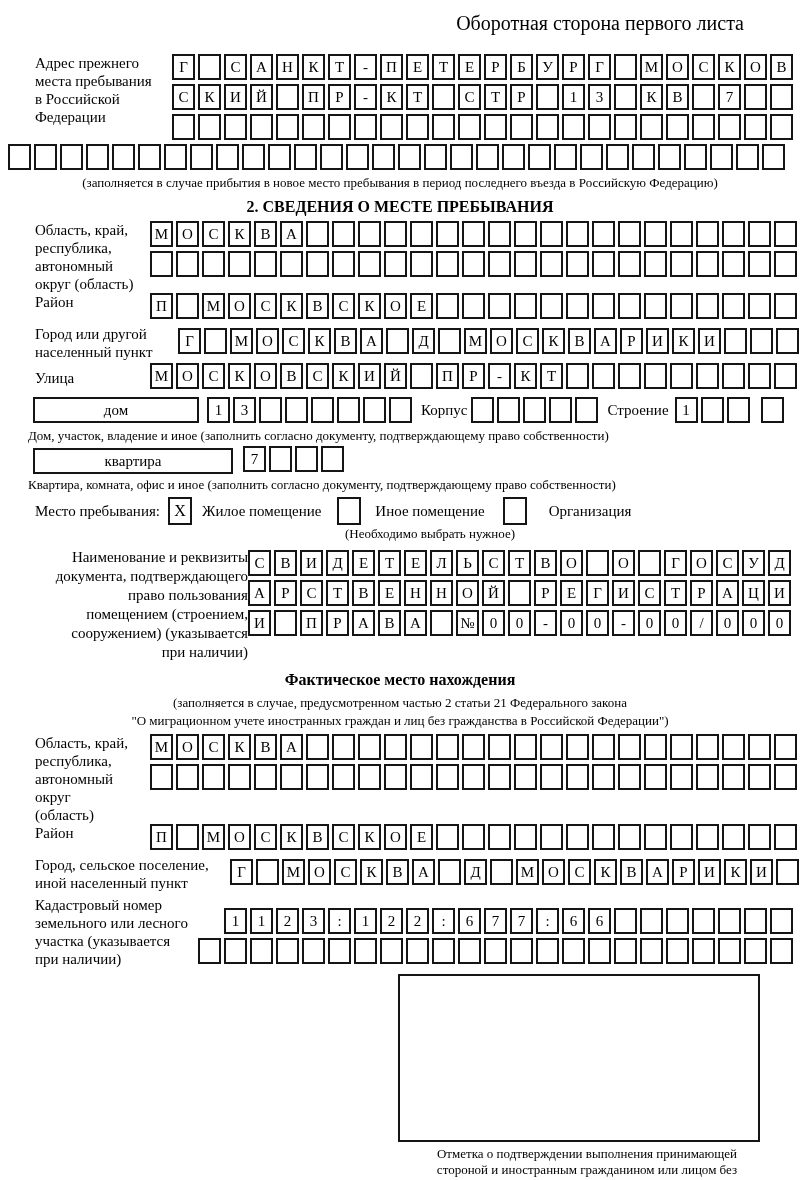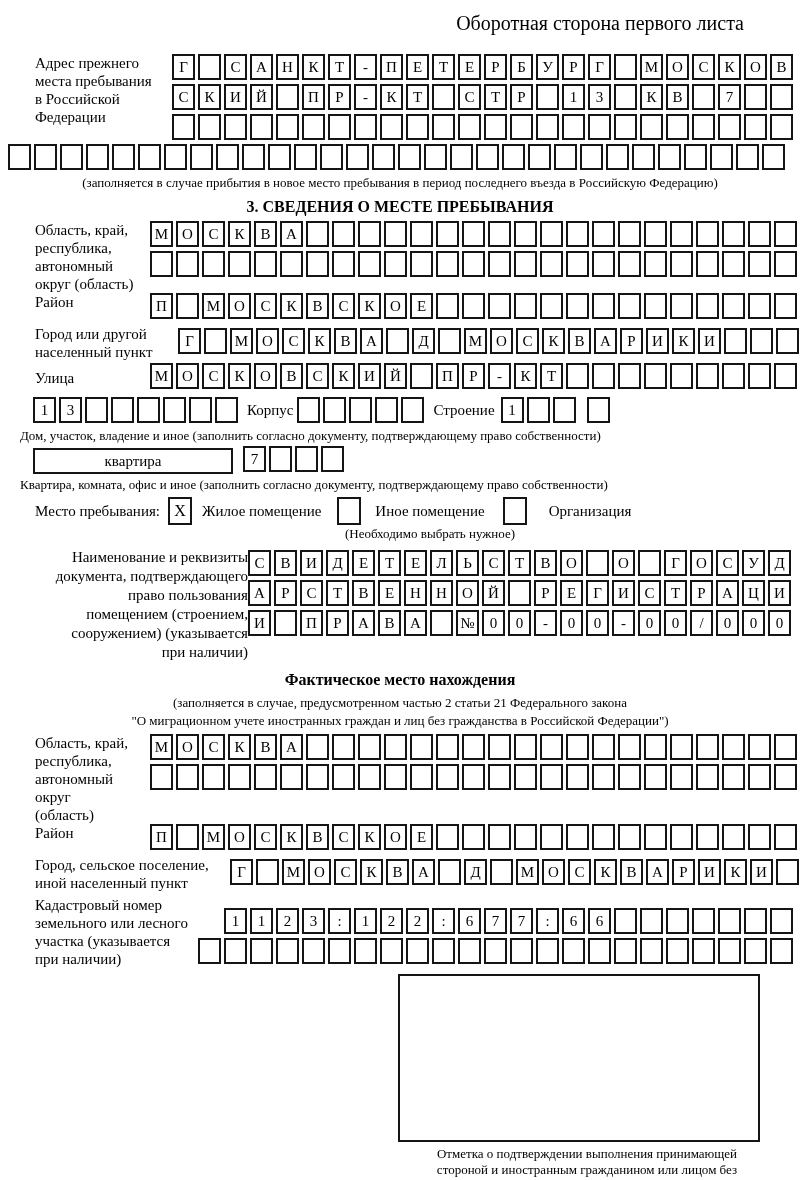--- a/index.html
+++ b/index.html
@@ -15,21 +15,21 @@
   .cells{display:flex;flex-wrap:nowrap;height:26px;margin-bottom:4px;}
   .cell{flex:none;width:19px;height:22px;border:2px solid #151515;margin-right:3px;
         text-align:center;font-size:15px;line-height:22px;overflow:hidden;}
   .cb{display:inline-block;flex:none;width:20px;height:24px;border:2px solid #151515;
       text-align:center;font-size:16px;line-height:24px;}
   .wbox{flex:none;box-sizing:border-box;height:26px;border:2px solid #151515;
         text-align:center;font-size:15px;line-height:22px;}
   .inl{flex:none;font-size:15px;line-height:26px;}
   .note{font-size:13px;line-height:17px;}
   .center{text-align:center;}
-  .pl35{padding-left:20px;}
+  .pl35{padding-left:20px;margin-left:8px;}
   .title{font-weight:bold;font-size:16px;line-height:20px;text-align:center;}
   .mt2{margin-top:2px;align-items:center;} .mt4{margin-top:4px;} .mt6{margin-top:6px;} .mt8{margin-top:8px;} .mt22{margin-top:22px;}
   .row4{margin-left:8px;}
   .houserow{padding-left:33px;}
   .hbox{width:166px;margin-right:8px;}
   .abox{width:200px;margin-right:10px;}
   .hcells{margin-right:6px;}
   .klbl{margin-right:4px;}
   .slbl{margin-right:6px;}
   .gap8{margin-left:8px;}
@@ -166,21 +166,21 @@
       <span class="cell">&nbsp;</span>
       <span class="cell">&nbsp;</span>
       <span class="cell">&nbsp;</span>
       <span class="cell">&nbsp;</span>
       <span class="cell">&nbsp;</span>
       <span class="cell">&nbsp;</span>
       <span class="cell">&nbsp;</span>
     </div>
   <div class="note center">(заполняется в случае прибытия в новое место пребывания в период последнего въезда в Российскую Федерацию)</div>
 
-  <div class="title mt6">3. СВЕДЕНИЯ О МЕСТЕ ПРЕБЫВАНИЯ</div>
+  <div class="title mt6">2. СВЕДЕНИЯ О МЕСТЕ ПРЕБЫВАНИЯ</div>
 
   <div class="frow mt4">
     <div class="lbl w152 lh18">Область, край,
 республика,
 автономный
 округ (область)</div>
     <div class="rows">
       <div class="cells">
           <span class="cell">М</span>
           <span class="cell">О</span>
@@ -325,20 +325,21 @@
         <span class="cell">&nbsp;</span>
         <span class="cell">&nbsp;</span>
         <span class="cell">&nbsp;</span>
         <span class="cell">&nbsp;</span>
         <span class="cell">&nbsp;</span>
         <span class="cell">&nbsp;</span>
       </div>
   </div>
 
   <div class="frow mt4 houserow">
+    <div class="wbox hbox">дом</div>
     <div class="cells hcells">
         <span class="cell">1</span>
         <span class="cell">3</span>
         <span class="cell">&nbsp;</span>
         <span class="cell">&nbsp;</span>
         <span class="cell">&nbsp;</span>
         <span class="cell">&nbsp;</span>
         <span class="cell">&nbsp;</span>
         <span class="cell">&nbsp;</span>
       </div>

